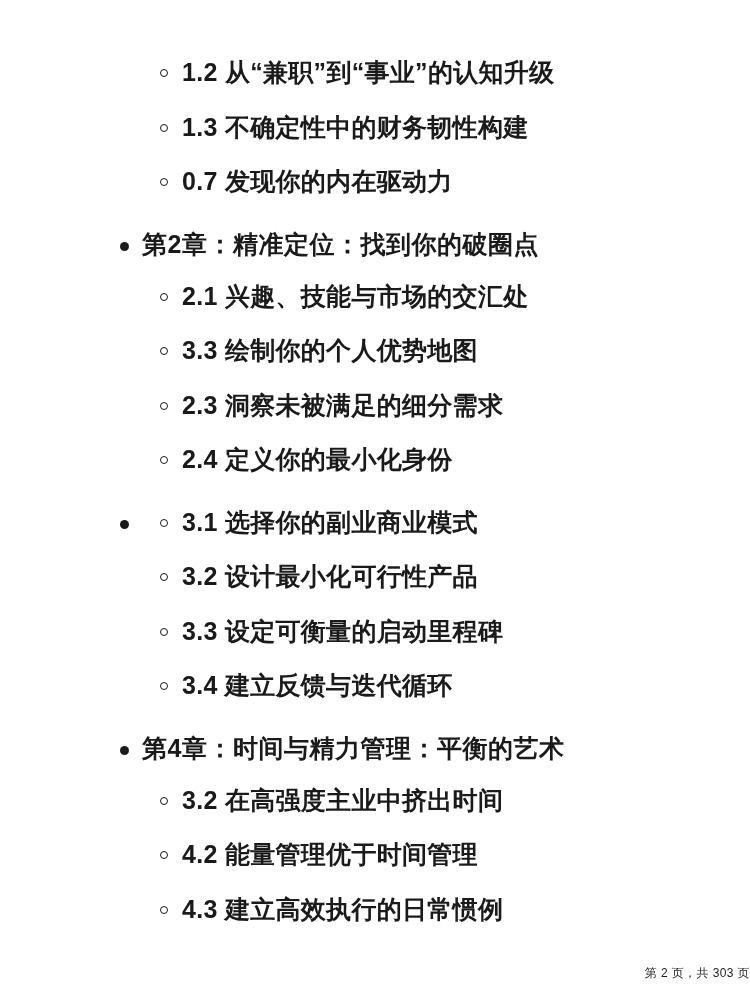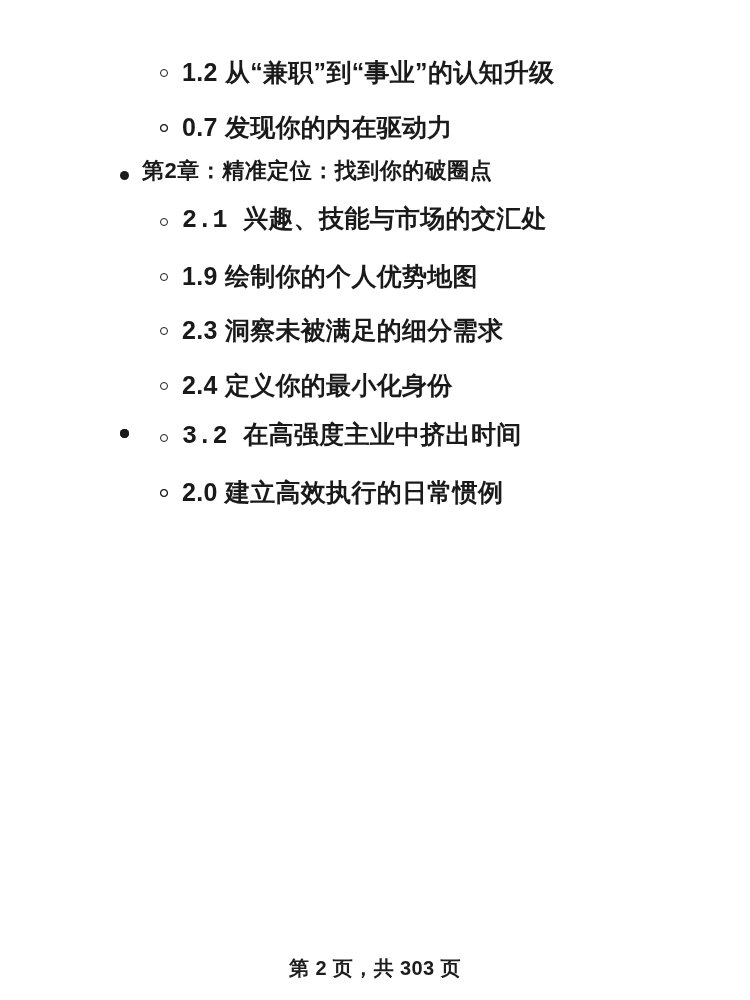--- a/index.html
+++ b/index.html
@@ -23,26 +23,26 @@
     position: relative;
   }
   .toc {
     list-style: none;
     margin: 0;
     padding: 0;
   }
   
   .chapter {
     position: relative;
-    font-size: 22px;
+    font-size: 25px;
     line-height: 1.28;
     font-weight: 700;
     letter-spacing: 0.5px;
     color: #1a1a1a;
-    margin: 14px 0 0 0;
+    margin: 30px 0 0 0;
     padding-left: 102px;
   }
   .chapter:first-child {
     margin-top: 0;
   }
   .chapter > .bullet {
     position: absolute;
     left: 80px;
     top: 14px;
     width: 9px;
@@ -72,54 +72,59 @@
     top: 13px;
     width: 8px;
     height: 8px;
     border-radius: 50%;
     border: 1.6px solid #1a1a1a;
     background: transparent;
     box-sizing: border-box;
   }
   .chapter + .sections .section:first-child {
     margin-top: 20px;
-    font-family: Liberation Mono, monospace;
   }
   .footer {
     position: absolute;
     left: 0;
     right: 0;
     bottom: 18px;
-    text-align: center;
-    font-size: 20px;
-    font-weight: 700;
+    text-align: right;
+    font-size: 12px;
+    font-weight: 400;
     color: #1d1d1d;
     letter-spacing: 0.4px;
   }
 </style>
 </head>
 <body>
 
 <div class="page">
   <ul class="toc" id="toc-root">
       <ul class="sections">
         <li class="section"><span class="bullet-hollow"></span><span>1.2 从“兼职”到“事业”的认知升级</span></li>
-        <li class="section"><span class="bullet-hollow"></span></li>
+        <li class="section"><span class="bullet-hollow"></span><span>1.3 不确定性中的财务韧性构建</span></li>
         <li class="section"><span class="bullet-hollow"></span><span>0.7 发现你的内在驱动力</span></li>
       </ul>
       <li class="chapter"><span class="bullet"></span><span>第2章：精准定位：找到你的破圈点</span></li>
       <ul class="sections">
         <li class="section"><span class="bullet-hollow"></span><span>2.1 兴趣、技能与市场的交汇处</span></li>
-        <li class="section"><span class="bullet-hollow"></span><span>1.9 绘制你的个人优势地图</span></li>
+        <li class="section"><span class="bullet-hollow"></span><span>3.3 绘制你的个人优势地图</span></li>
         <li class="section"><span class="bullet-hollow"></span><span>2.3 洞察未被满足的细分需求</span></li>
         <li class="section"><span class="bullet-hollow"></span><span>2.4 定义你的最小化身份</span></li>
       </ul>
       <li class="chapter"><span class="bullet"></span></li>
-      <li class="chapter"><span class="bullet"></span></li>
+      <ul class="sections">
+        <li class="section"><span class="bullet-hollow"></span><span>3.1 选择你的副业商业模式</span></li>
+        <li class="section"><span class="bullet-hollow"></span><span>3.2 设计最小化可行性产品</span></li>
+        <li class="section"><span class="bullet-hollow"></span><span>3.3 设定可衡量的启动里程碑</span></li>
+        <li class="section"><span class="bullet-hollow"></span><span>3.4 建立反馈与迭代循环</span></li>
+      </ul>
+      <li class="chapter"><span class="bullet"></span><span>第4章：时间与精力管理：平衡的艺术</span></li>
       <ul class="sections">
         <li class="section"><span class="bullet-hollow"></span><span>3.2 在高强度主业中挤出时间</span></li>
-        <li class="section"><span class="bullet-hollow"></span></li>
-        <li class="section"><span class="bullet-hollow"></span><span>2.0 建立高效执行的日常惯例</span></li>
+        <li class="section"><span class="bullet-hollow"></span><span>4.2 能量管理优于时间管理</span></li>
+        <li class="section"><span class="bullet-hollow"></span><span>4.3 建立高效执行的日常惯例</span></li>
         <li class="section"></li>
       </ul>
     </ul>
   <div class="footer">第 2 页，共 303 页</div>
 </div>
 
 </body></html>

